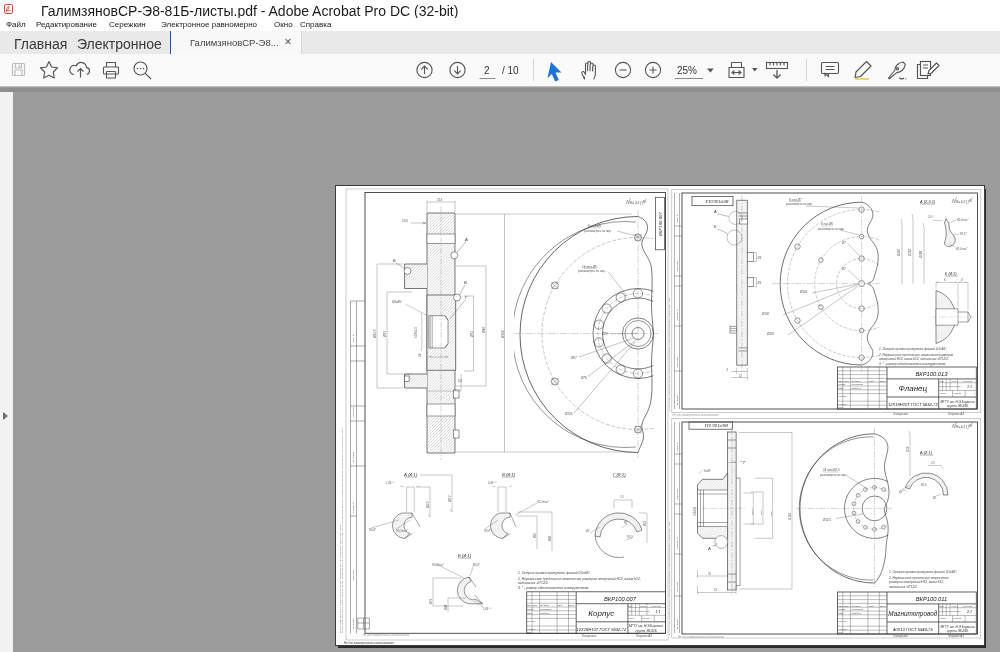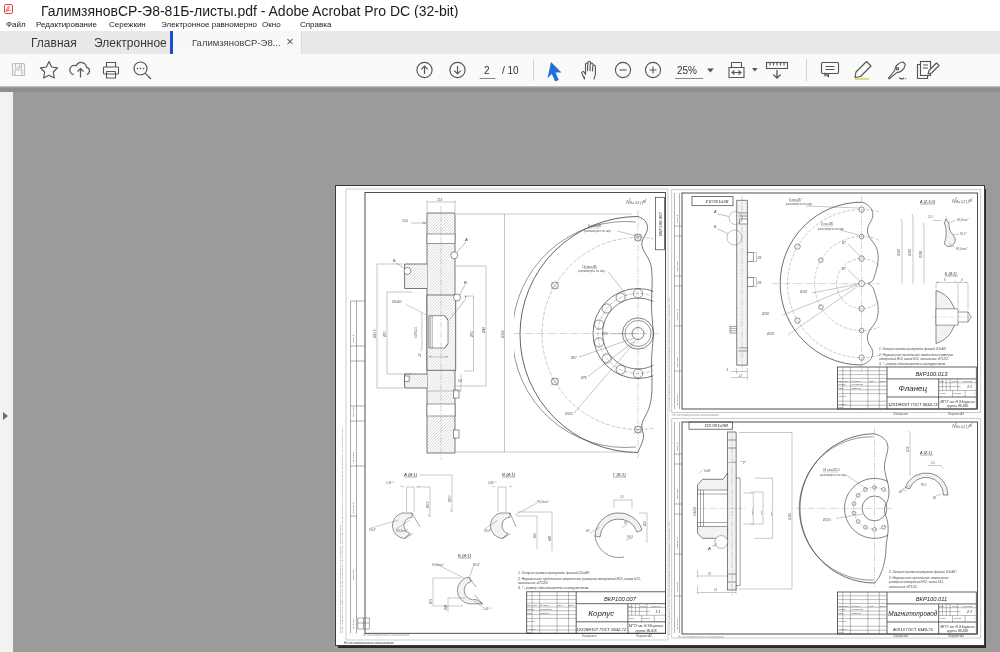--- a/index.html
+++ b/index.html
@@ -3,23 +3,23 @@
 <meta charset="utf-8">
 <style>
   * { margin:0; padding:0; box-sizing:border-box; }
   html,body { width:1000px; height:652px; overflow:hidden; background:#9b9b9b;
     font-family:"Liberation Sans", sans-serif; }
   .titlebar { position:absolute; left:0; top:0; width:1000px; height:18px; background:#ffffff; }
   .titlebar .txt { position:absolute; left:17px; top:3px; font-size:14px; color:#1c1c1c;padding-left:24px; }
   .menubar { position:absolute; left:0; top:18px; width:1000px; height:13px; background:#ffffff; font-size:8px; color:#1a1a1a;padding-left:44px; }
   .menubar span { position:absolute; top:2px; }
   .tabbar { position:absolute; left:0; top:31px; width:1000px; height:23px; background:#e9e9e9; }
-  .tab { position:absolute; top:0; height:23px; font-size:12px; color:#383838;margin-left:17px; }
+  .tab { position:absolute; top:0; height:23px; font-size:14px; color:#383838; }
   .doctab { position:absolute; left:170px; top:0; width:132px; height:23px; background:#f8f8f8;
-    border-left:3px solid #1d4ed8; border-right:1px solid #d8d8d8; font-size:9.5px; color:#444; }
+    border-left:1px solid #1d4ed8; border-right:1px solid #d8d8d8; font-size:9.5px; color:#444; }
   .toolbar { position:absolute; left:0; top:54px; width:1000px; height:33px; background:#fafafa; border-bottom:1px solid #bdbdbd; }
   .shadowband { position:absolute; left:0; top:88px; width:1000px; height:4px; background:#8e8e8e; }
   .canvas { position:absolute; left:0; top:92px; width:1000px; height:560px; background:#9b9b9b; }
   .leftpanel { position:absolute; left:0; top:90px; width:13px; height:562px; background:#f2f2f2; }
   .lptri { position:absolute; left:3px; top:412px; width:0; height:0;
     border-left:5px solid #6e6e6e; border-top:4px solid transparent; border-bottom:4px solid transparent; }
   .page { position:absolute; left:336px; top:186px; width:648px; height:459px; background:#ffffff;
     outline:1px solid #3c3c3c; box-shadow:2px 3px 0 #2a2a2a; }
 </style>
 </head>
@@ -34,21 +34,21 @@
     <path d="M2 7.5 C2.8 5.2 3.6 3.2 4.2 2.6 C4.9 2 5.4 2.6 5 3.8 C4.6 5 3.4 6.6 2.4 7.2 C3.6 6.6 5.6 6.2 6.6 6.6" stroke="#e8483e" fill="none" stroke-width="0.9"></path>
   </svg>
   <span class="txt">ГалимзяновСР-Э8-81Б-листы.pdf - Adobe Acrobat Pro DC (32-bit)</span>
 </div>
 
 <div class="menubar">
   <span style="left:6px">Файл</span>
   <span style="left:36px">Редактирование</span>
   <span style="left:109px">Сережкин</span>
   <span style="left:161px">Электронное равномерно</span>
-  <span style="left:262px">Окно</span>
+  <span style="left:274px">Окно</span>
   <span style="left:300px">Справка</span>
 </div>
 
 <div class="tabbar">
   <span class="tab" style="left:14px; top:5px">Главная</span>
   <span class="tab" style="left:77px; top:5px">Электронное</span>
   <div class="doctab">
     <span style="position:absolute;left:19px;top:6px">ГалимзяновСР-Э8...</span>
     <span style="position:absolute;left:113px;top:5px;font-size:9.5px;color:#555">✕</span>
   </div>

